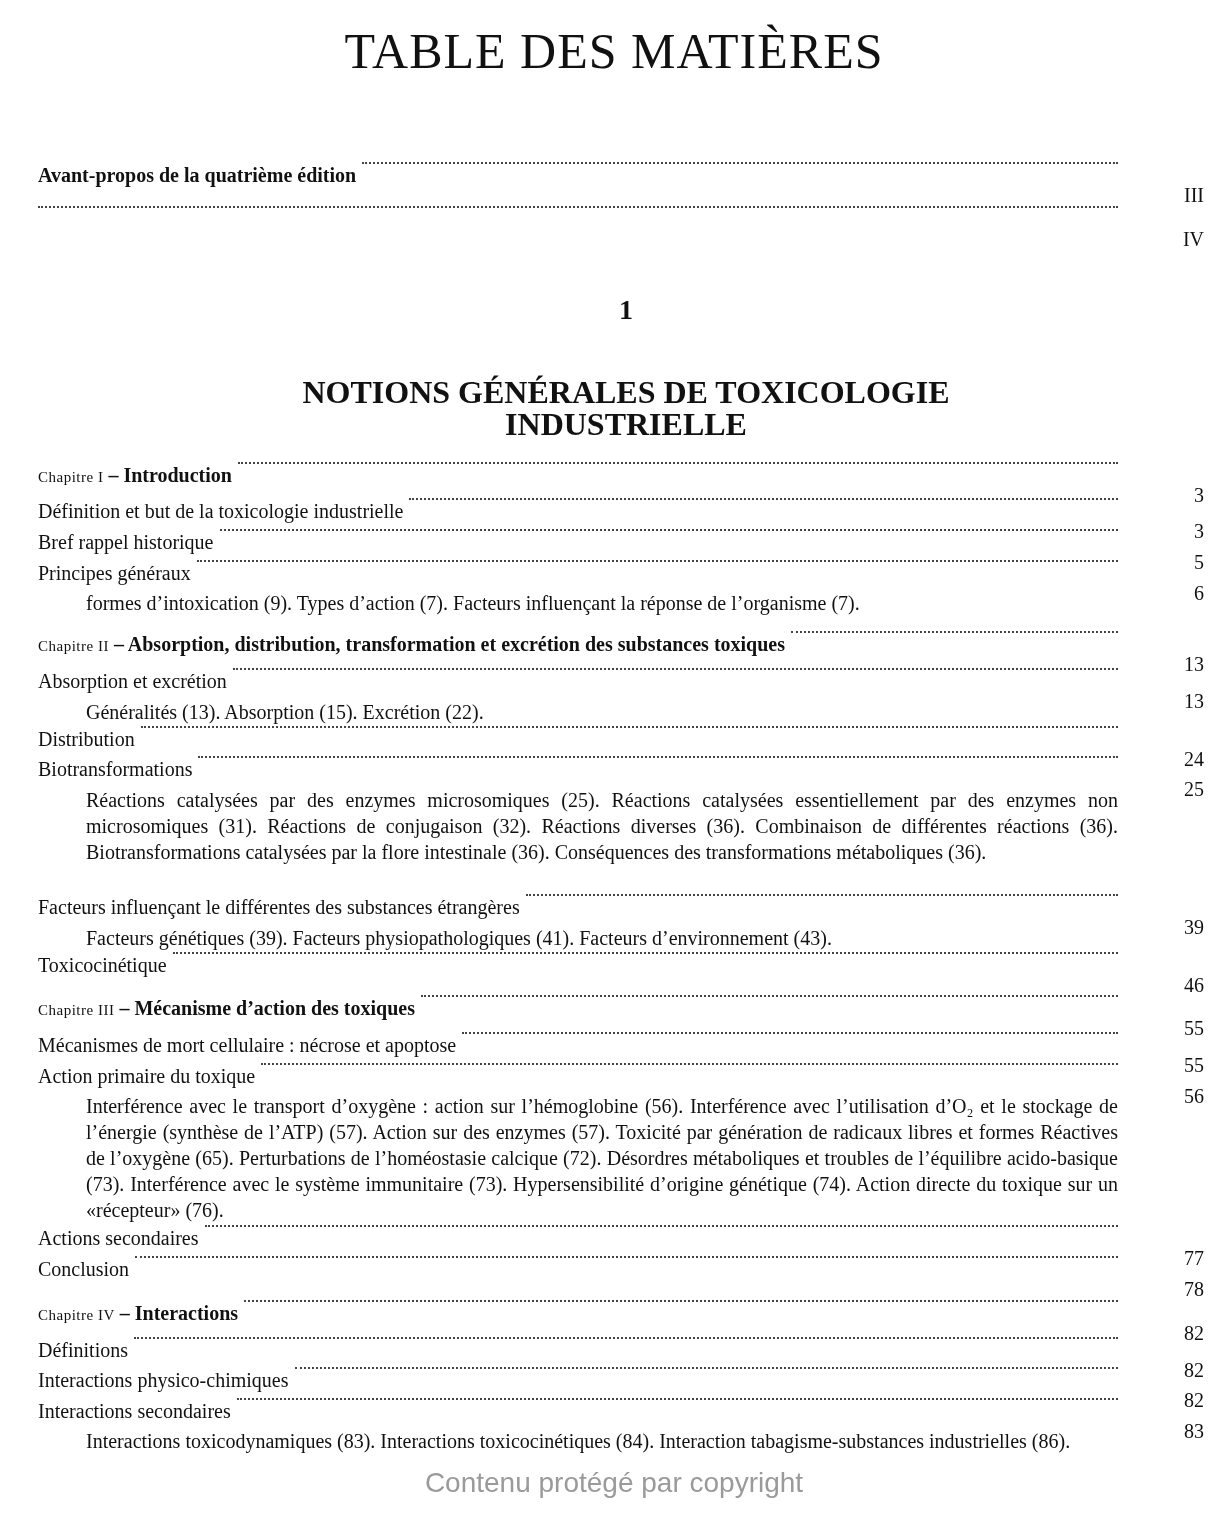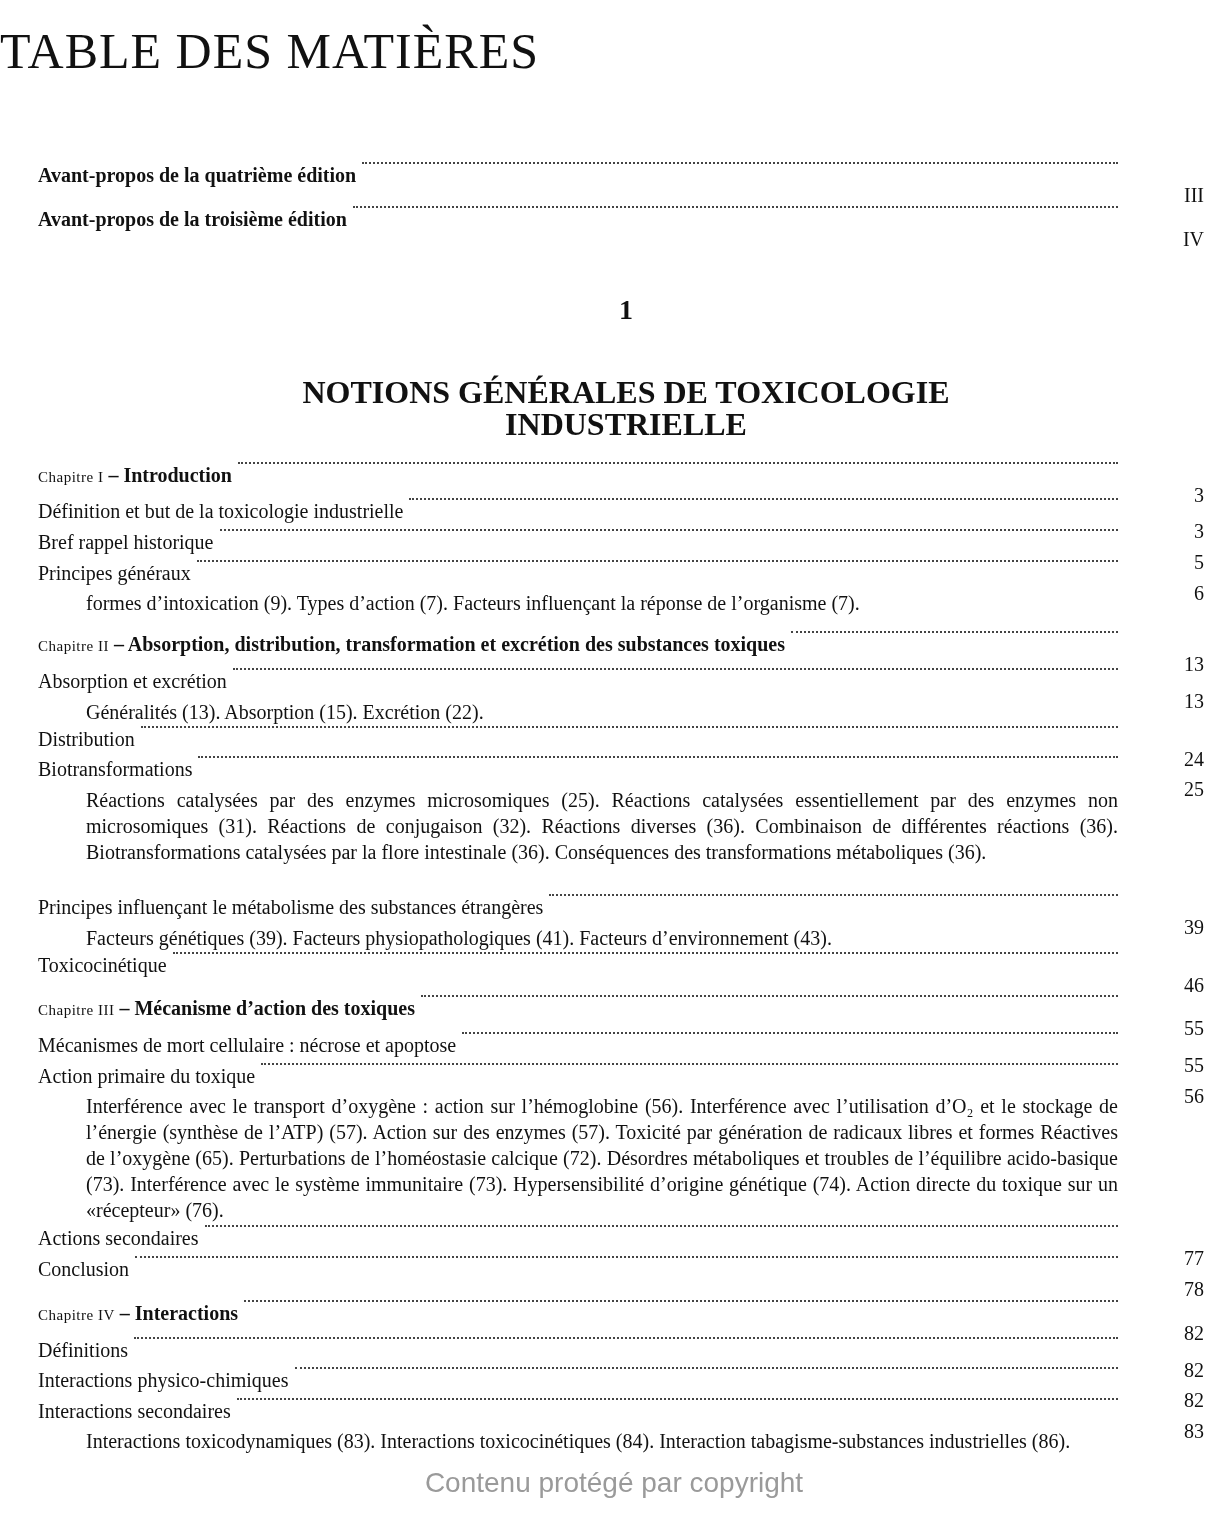--- a/index.html
+++ b/index.html
@@ -1,18 +1,18 @@
 <!DOCTYPE html>
 <html><head>
 <meta charset="utf-8">
 <style>
   html, body { margin:0; padding:0; background:#ffffff; }
   body { width:1228px; height:1517px; position:relative; overflow:hidden;
          font-family:"Liberation Serif","DejaVu Serif",serif; color:#111; }
-  .title { position:absolute; top:22px; left:0; width:1228px; text-align:left;
+  .title { position:absolute; top:22px; left:0; width:1228px; text-align:center;
            font-size:50px; letter-spacing:1px; font-weight:normal; }
   .row { position:absolute; left:38px; width:1166px; height:26px; display:flex; align-items:flex-start;
          font-size:20px; line-height:26px; }
   .row .lbl { white-space:nowrap; padding-right:6px; }
   .row .dots { flex:1; border-bottom:2px dotted #444; margin-bottom:6px; margin-right:56px; }
   .row .pg { width:30px; text-align:right; white-space:nowrap;margin-top:20px; }
   .bold { font-weight:bold; }
   .sc { font-size:15px; letter-spacing:0.5px; }
   .part-num { position:absolute; top:294px; left:0; width:1252px; text-align:center; font-size:28px; font-weight:bold; }
   .part-title { position:absolute; top:376px; left:0; width:1252px; text-align:center; font-size:32px; font-weight:bold; line-height:32px; }
@@ -24,21 +24,20 @@
 <body>
 
 <div class="title">TABLE DES MATIÈRES</div>
 
 <div class="row" style="top:162px">
   <span class="lbl bold">Avant-propos de la quatrième édition</span>
   <span class="dots"></span>
   <span class="pg">III</span>
 </div>
 <div class="row" style="top:206px">
-  <span class="lbl bold">Avant-propos de la troisième édition</span>
   <span class="dots"></span>
   <span class="pg">IV</span>
 </div>
 
 <div class="part-num">1</div>
 <div class="part-title">
   <div>NOTIONS GÉNÉRALES DE TOXICOLOGIE</div>
   <div>INDUSTRIELLE</div>
 </div>
 
@@ -80,21 +79,21 @@
   <span class="dots"></span>
   <span class="pg">24</span>
 </div>
 <div class="row" style="top:756px">
   <span class="lbl">Biotransformations</span>
   <span class="dots"></span>
   <span class="pg">25</span>
 </div>
 <div class="sub" style="top:787px">Réactions catalysées par des enzymes microsomiques (25). Réactions catalysées essentiellement par des enzymes non microsomiques (31). Réactions de conjugaison (32). Réactions diverses (36). Combinaison de différentes réactions (36). Biotransformations catalysées par la flore intestinale (36). Conséquences des transformations métaboliques (36).</div>
 <div class="row" style="top:894px">
-  <span class="lbl">Principes influençant le métabolisme des substances étrangères</span>
+  <span class="lbl">Facteurs influençant le différentes des substances étrangères</span>
   <span class="dots"></span>
   <span class="pg">39</span>
 </div>
 <div class="sub" style="top:925px">Facteurs génétiques (39). Facteurs physiopathologiques (41). Facteurs d’environnement (43).</div>
 <div class="row" style="top:952px">
   <span class="lbl">Toxicocinétique</span>
   <span class="dots"></span>
   <span class="pg">46</span>
 </div>
 

